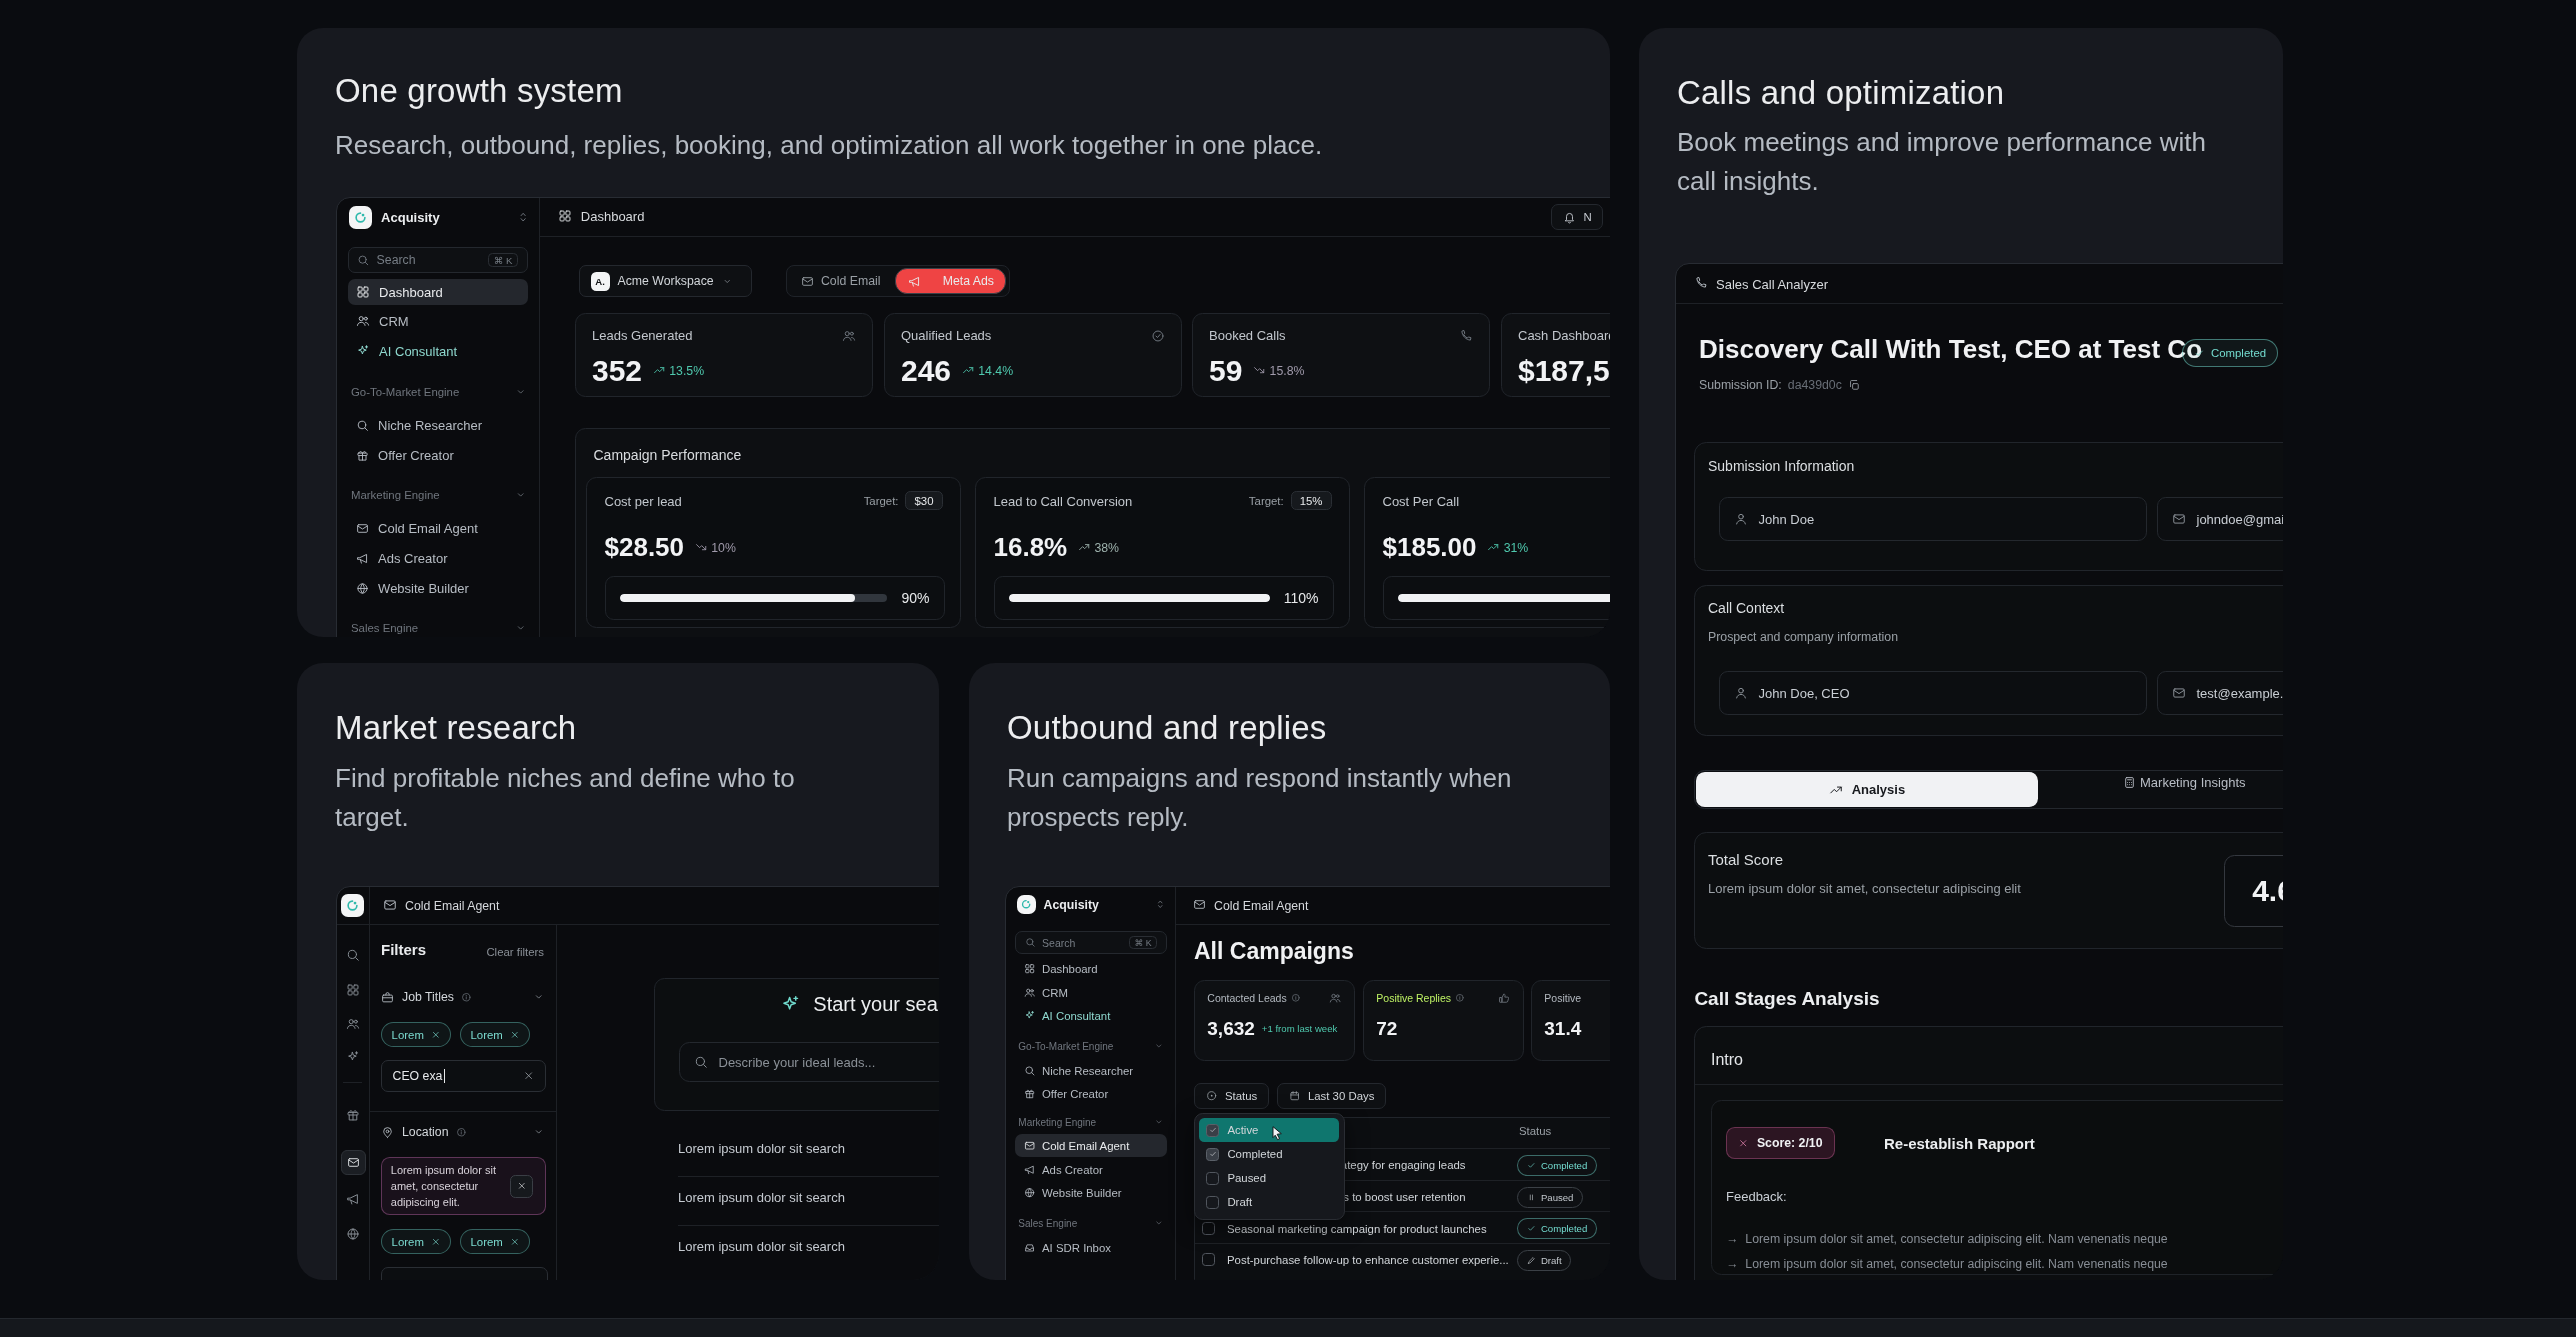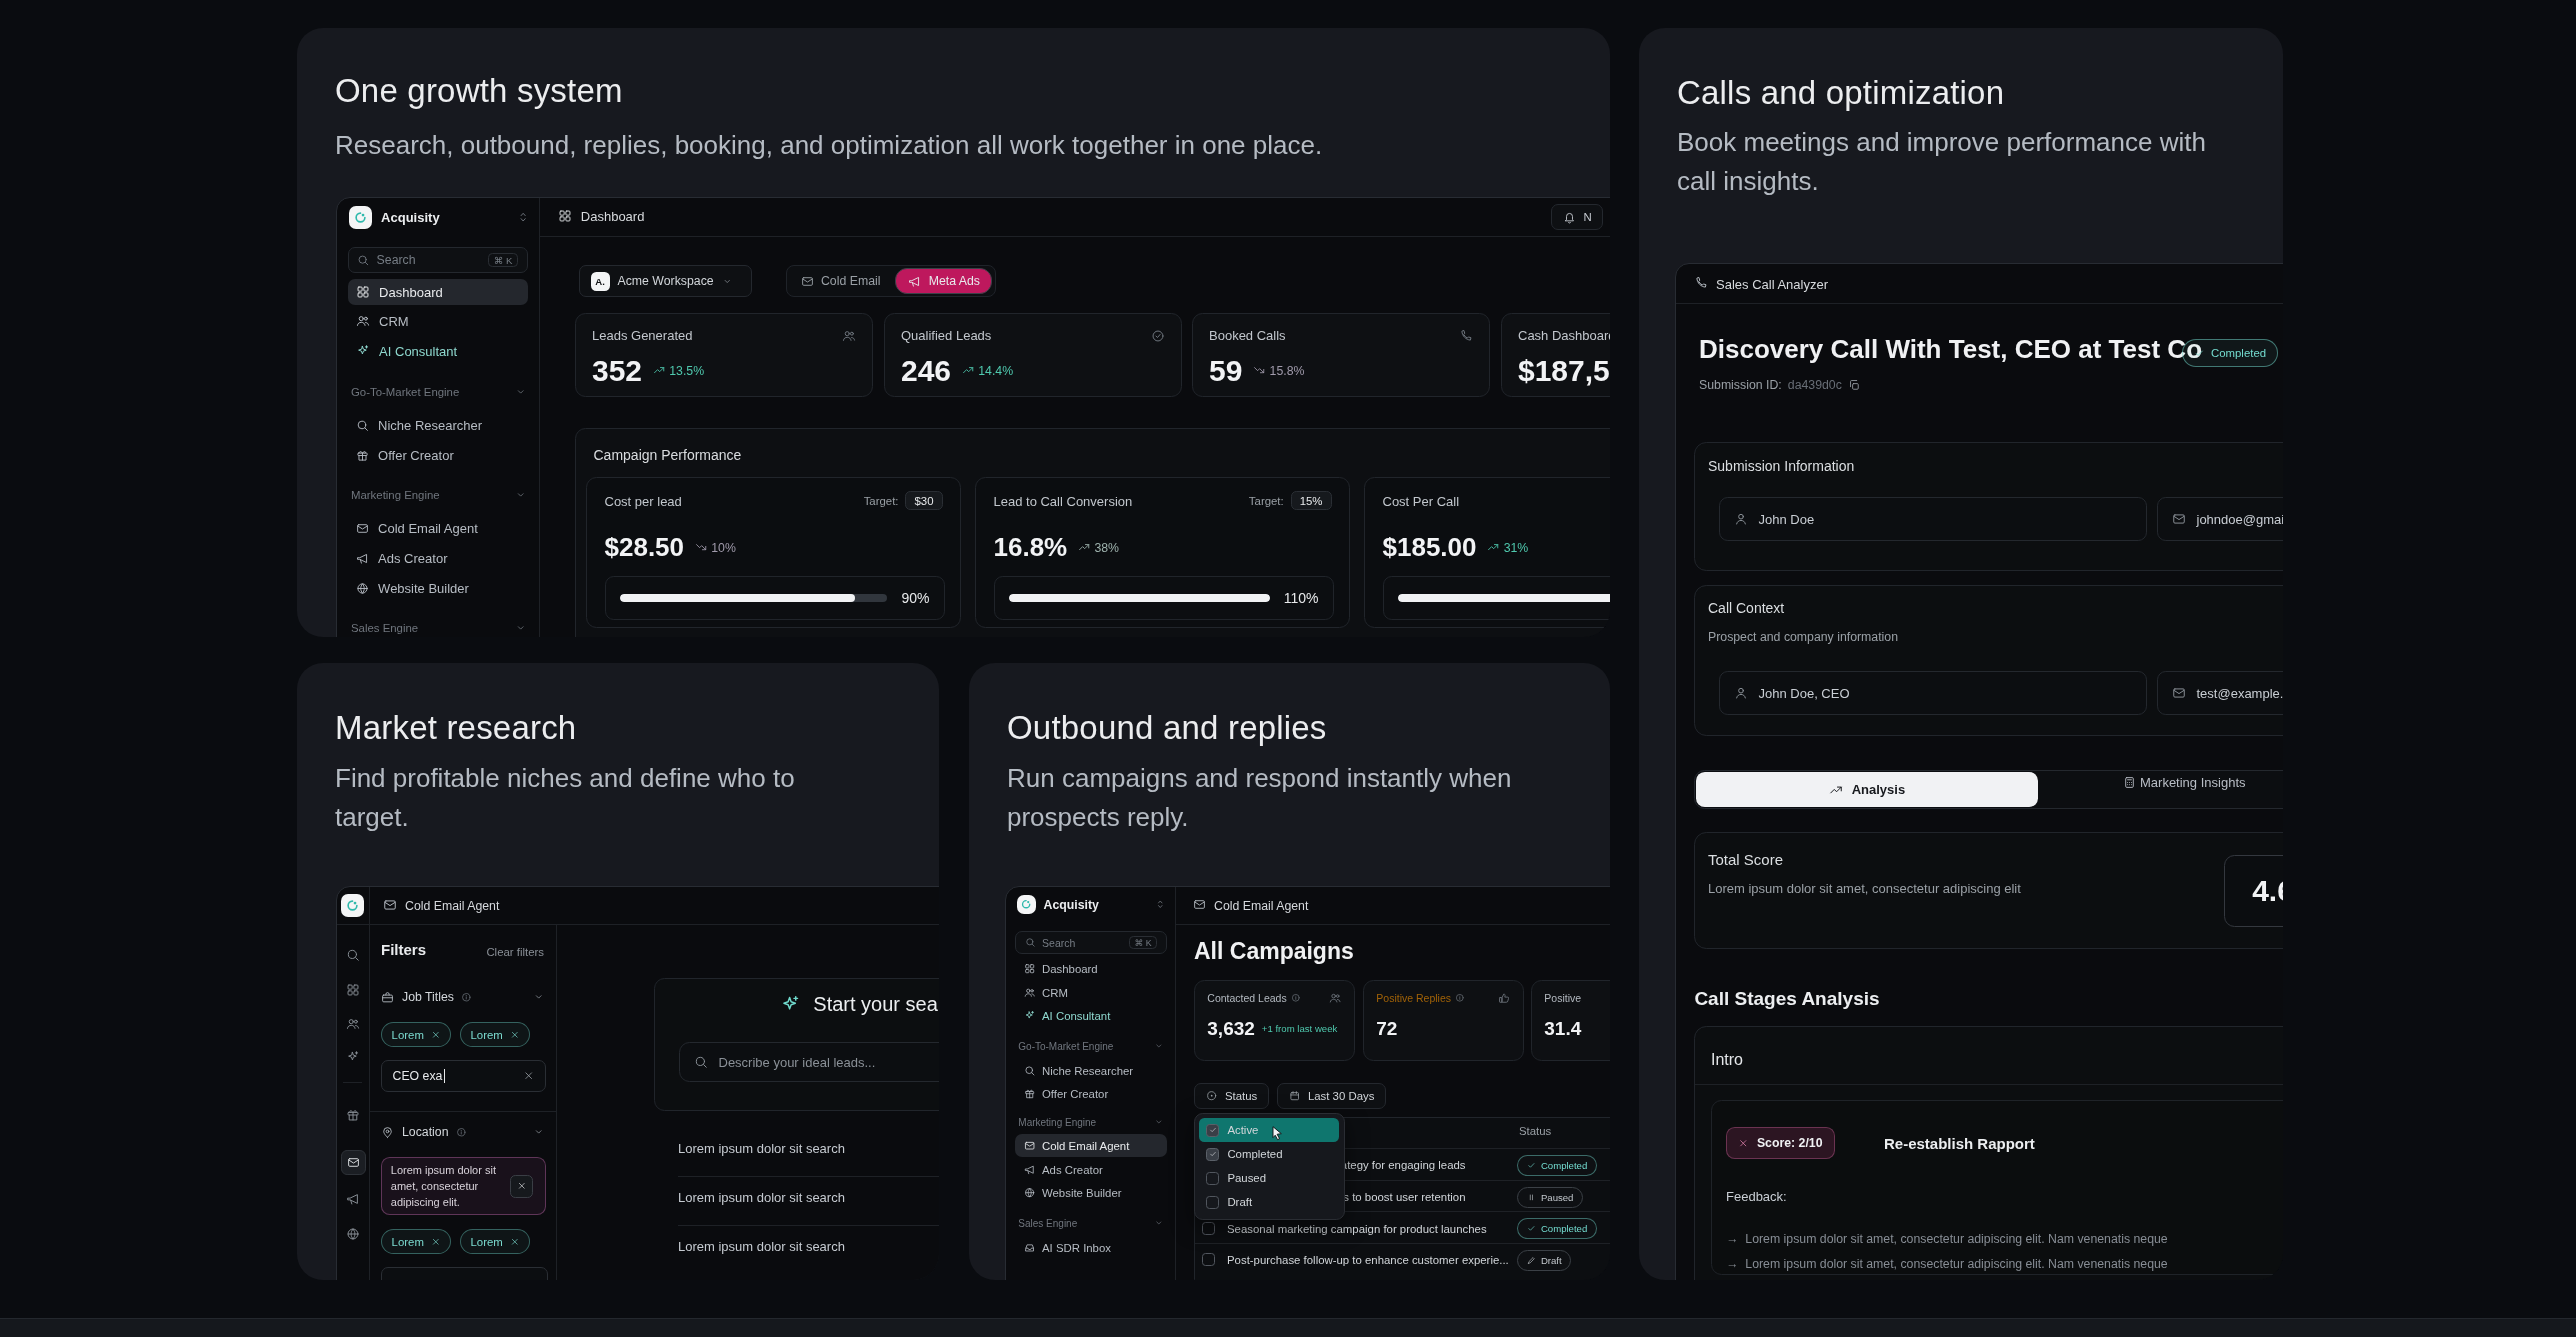--- a/index.html
+++ b/index.html
@@ -285,21 +285,21 @@
           <use href="#ic-chevd"></use>
         </svg>
     </div>
     <div class="abs row" style="left:449px;top:67px;height:32px;background:#0d0f12;border:0.9px solid #1f2329;border-radius:8px;padding:2.6px;box-sizing:border-box;gap:3.5px">
       <div class="row" style="gap:7px;padding:0 11.4px;height:24.5px;color:#9aa0a6;font-size:12.3px;border-radius:5.3px">
         <svg class="i" width="13" height="13" viewBox="0 0 15 15">
             <use href="#ic-mail"></use>
           </svg>
         <span>Cold Email</span>
       </div>
-      <div class="row" style="gap:8px;padding:0 11.4px;height:24.5px;color:#e8eaec;font-size:12.3px;border-radius:12px;background:#be185d;border:0.9px solid #3c4148">
+      <div class="row" style="gap:22px;padding:0 11.4px;height:24.5px;color:#e8eaec;font-size:12.3px;border-radius:12px;background:#ef4444;border:0.9px solid #3c4148">
         <svg class="i" width="13" height="13" viewBox="0 0 15 15">
             <use href="#ic-mega"></use>
           </svg>
         <span>Meta Ads</span>
       </div>
     </div>
 
     <div class="panel" style="left:238px;top:115px;width:298px;height:84px;padding:14px 16px">
       <div class="row" style="justify-content:space-between">
           <span class="statlabel">Leads Generated</span>
@@ -689,21 +689,21 @@
         <svg class="i" width="12.3" height="12.3" style="color:#6f767e" viewBox="0 0 14 14">
             <use href="#ic-users"></use>
           </svg>
         </div>
       <div class="row" style="margin-top:14px;gap:7px">
         <span style="font-size:19px;font-weight:600;color:#f2f3f5">3,632</span>
         <span style="font-size:9.6px;color:#4fc9ae">+1 from last week</span>
         </div>
     </div>
     <div class="panel" style="left:357px;top:93px;width:161px;height:81px;padding:10.5px 12.3px">
-      <div class="row" style="justify-content:space-between;color:#a16207">
+      <div class="row" style="justify-content:space-between;color:#bef264">
         <span class="row" style="gap:4.4px;font-size:10.5px">
             <span>Positive Replies</span>
             <svg class="i" width="9.6" height="9.6" style="color:#6f767e" viewBox="0 0 11 11">
               <use href="#ic-info"></use>
             </svg>
           </span>
         <svg class="i" width="12.3" height="12.3" style="color:#6f767e" viewBox="0 0 14 14">
             <use href="#ic-thumb"></use>
           </svg>
         </div>

